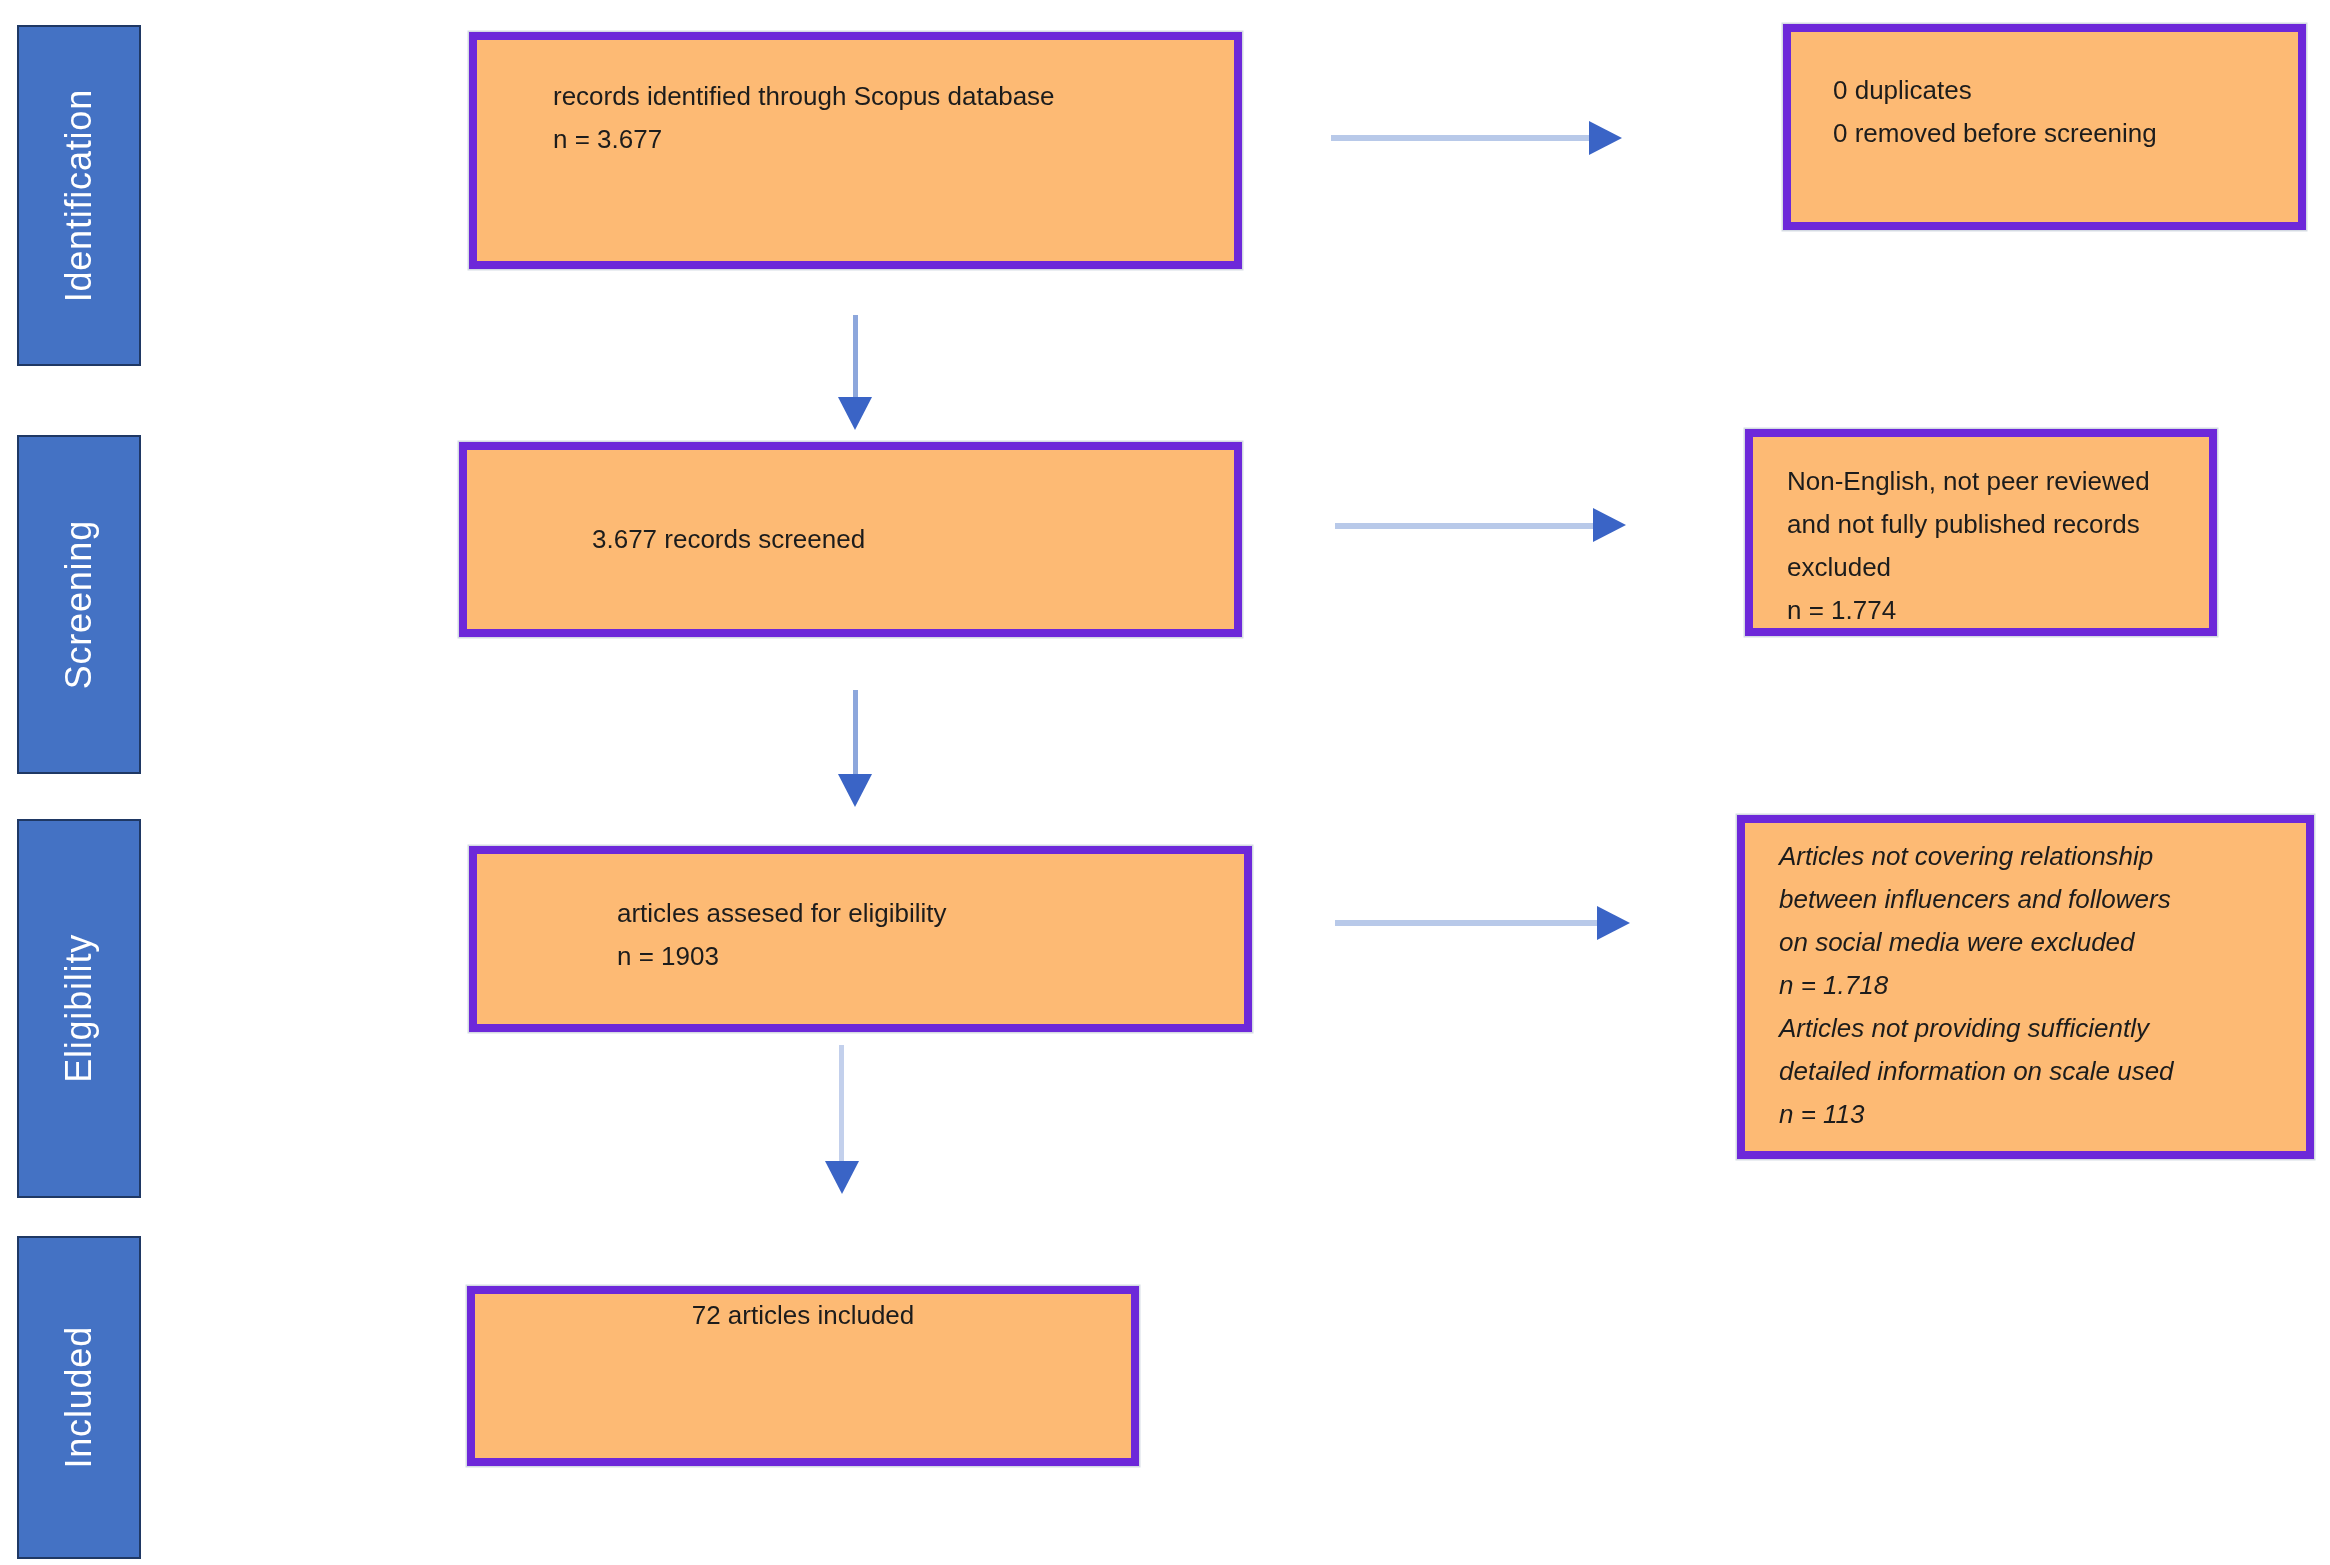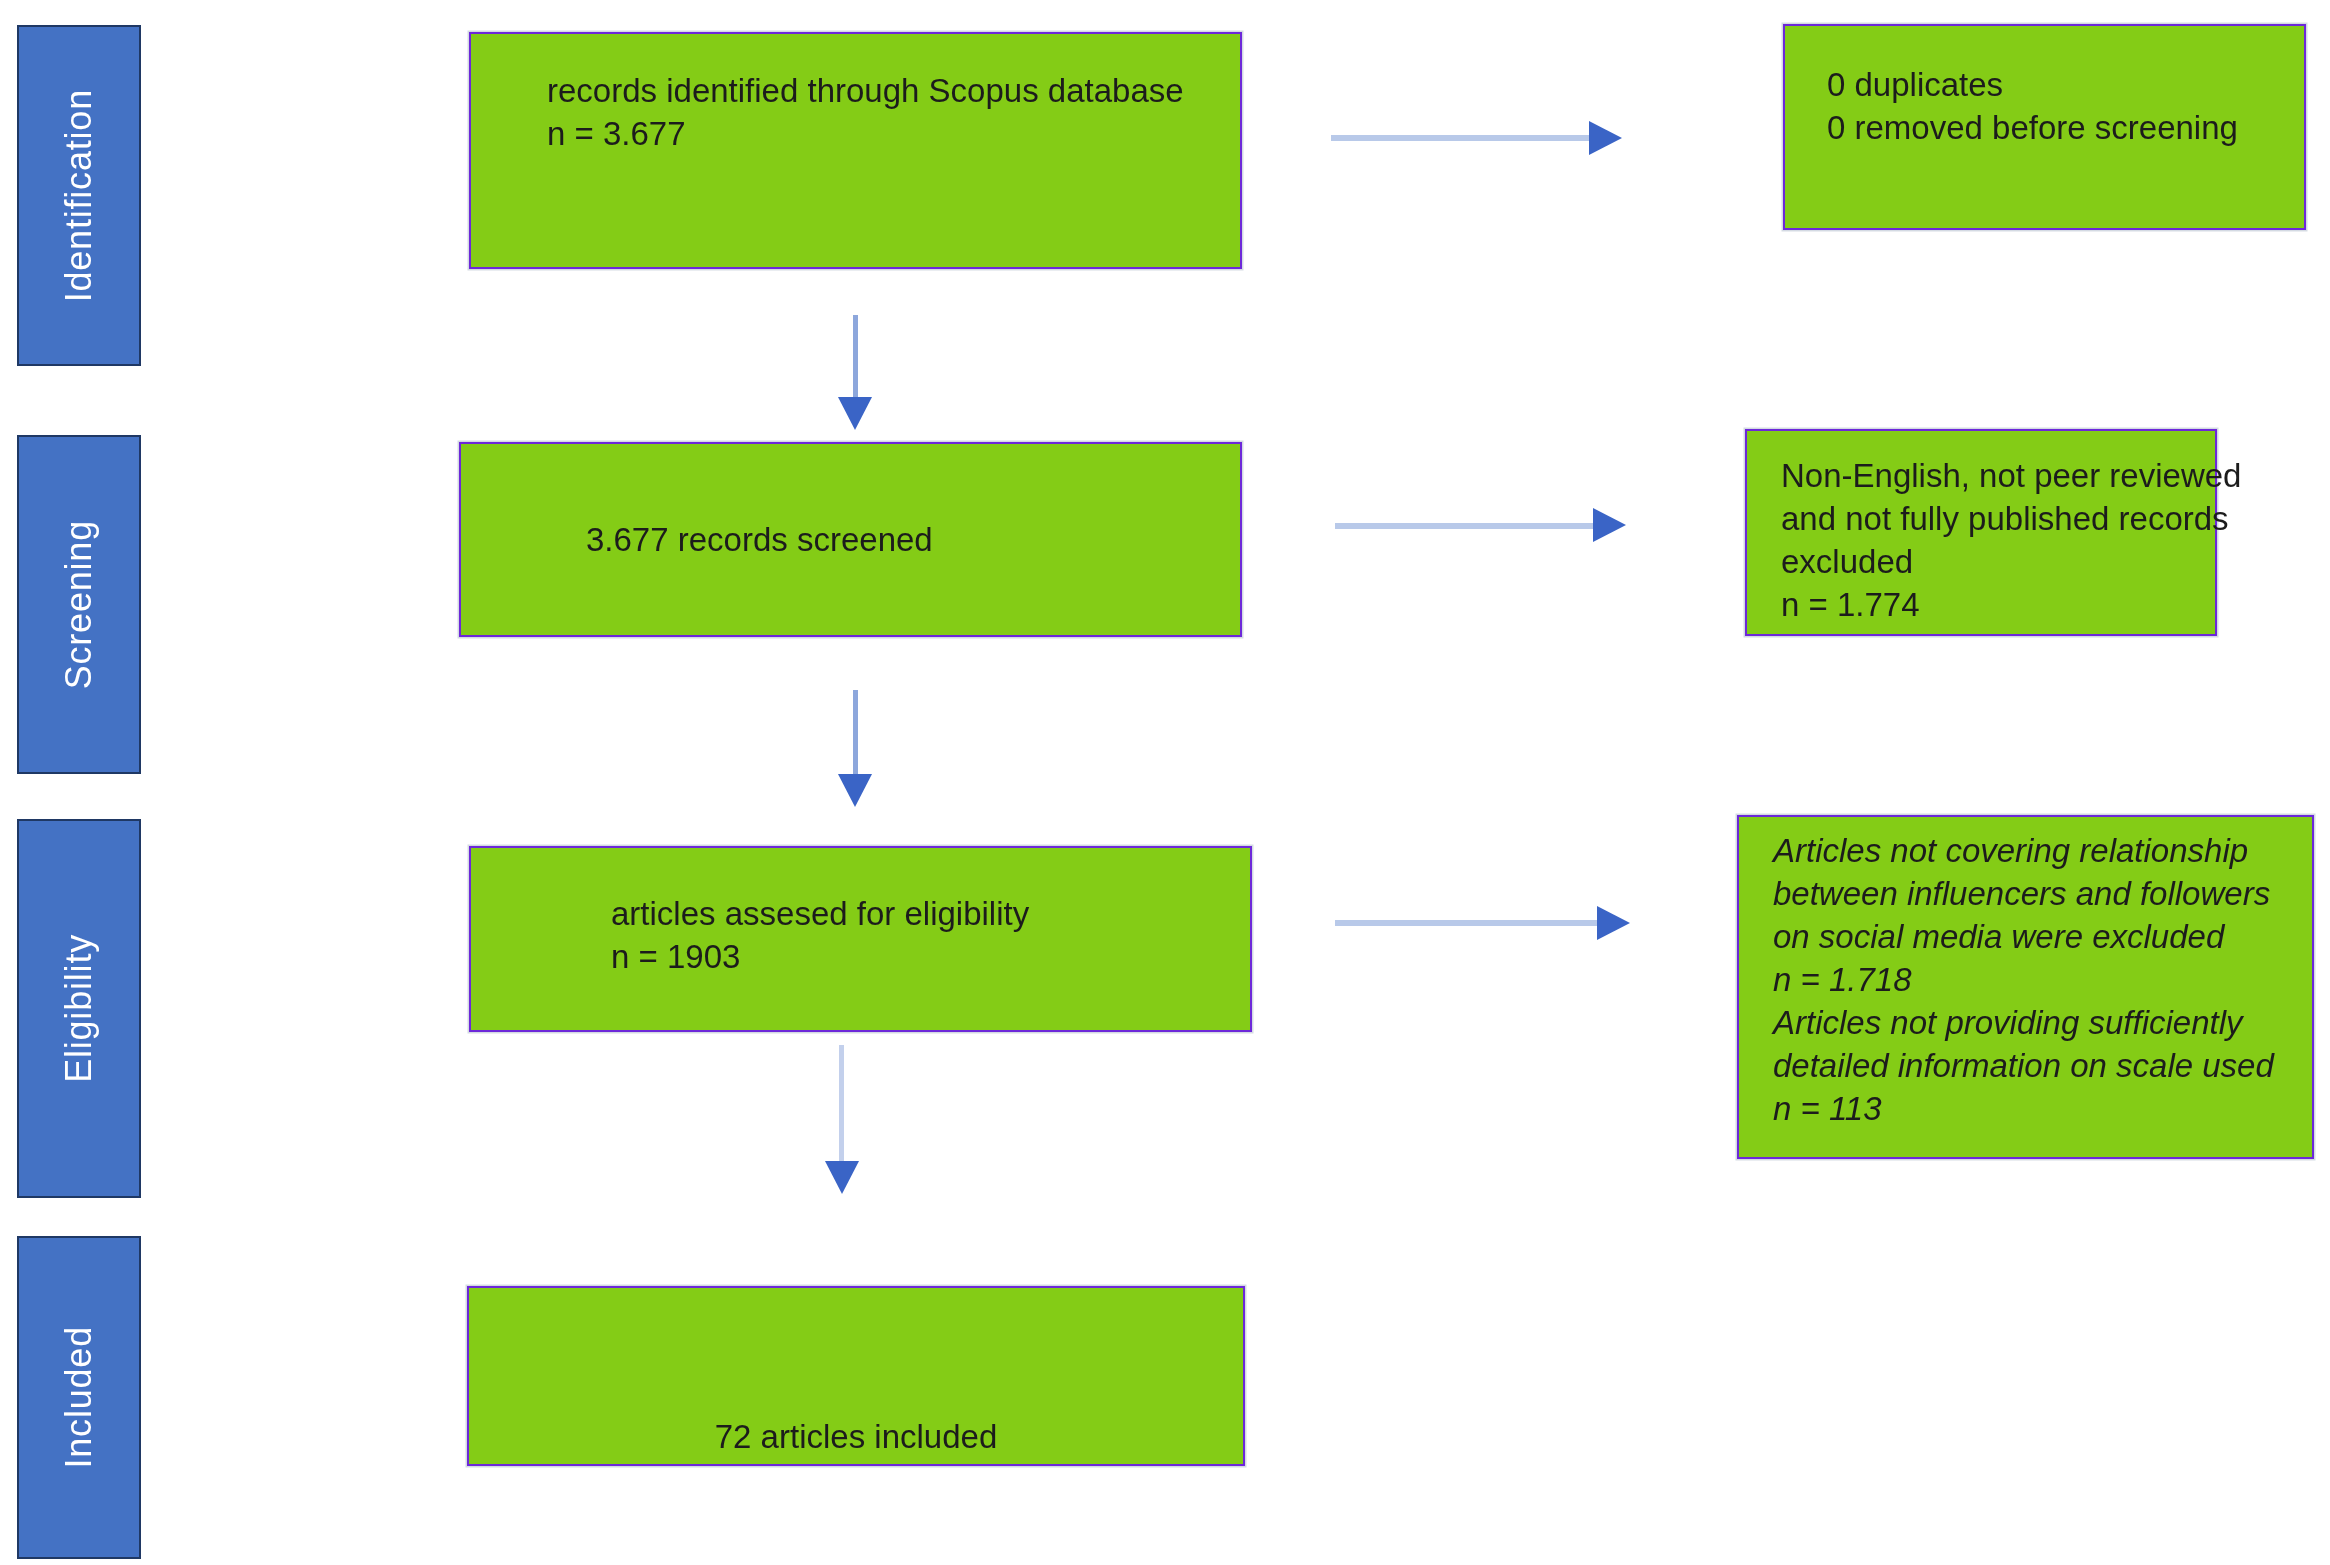--- a/index.html
+++ b/index.html
@@ -29,32 +29,32 @@
     white-space:nowrap;
   }
   #stage-identification{top:25px;height:341px;}
   #stage-screening{top:435px;height:339px;}
   #stage-eligibility{top:819px;height:379px;}
   #stage-included{top:1236px;height:323px;}
 
   
   .fbox{
     position:absolute;
-    background:#84cc16;
-    border:2px solid #6d28d9;
+    background:#fdba74;
+    border:8px solid #6d28d9;
     box-shadow:0 0 0 1.5px rgba(132,150,176,0.35);
-    font-size:33px;line-height:43px;
+    font-size:26px;line-height:43px;
     display:flex;flex-direction:column;justify-content:flex-start;
   }
   .fbox .line{white-space:nowrap;}
 
   #box-identified{left:469px;top:32px;width:773px;height:237px;padding:35px 15px 0 76px;}
   #box-screened{left:459px;top:442px;width:783px;height:195px;padding:0 28px 0 125px;justify-content:center;}
   #box-eligibility{left:469px;top:846px;width:783px;height:186px;padding:0 15px 8px 140px;justify-content:center;}
-  #box-included{left:467px;top:1286px;width:778px;height:180px;padding:6px;justify-content:flex-end;align-items:center;}
+  #box-included{left:467px;top:1286px;width:672px;height:180px;padding:0;justify-content:flex-start;align-items:center;}
 
   #box-duplicates{left:1783px;top:24px;width:523px;height:206px;padding:37px 15px 0 42px;}
   #box-screening-excluded{left:1745px;top:429px;width:472px;height:207px;padding:23px 15px 0 34px;}
   #box-eligibility-excluded{left:1737px;top:815px;width:577px;height:344px;padding:12px 15px 0 34px;font-style:italic;}
 
   
   .arrow{position:absolute;}
   .shaft-v{position:absolute;width:5.3px;background:#8DA7DC;}
   .shaft-v.pale{background:#C3D0EC;}
   .shaft-h{position:absolute;height:6px;background:#B8C9E9;}

